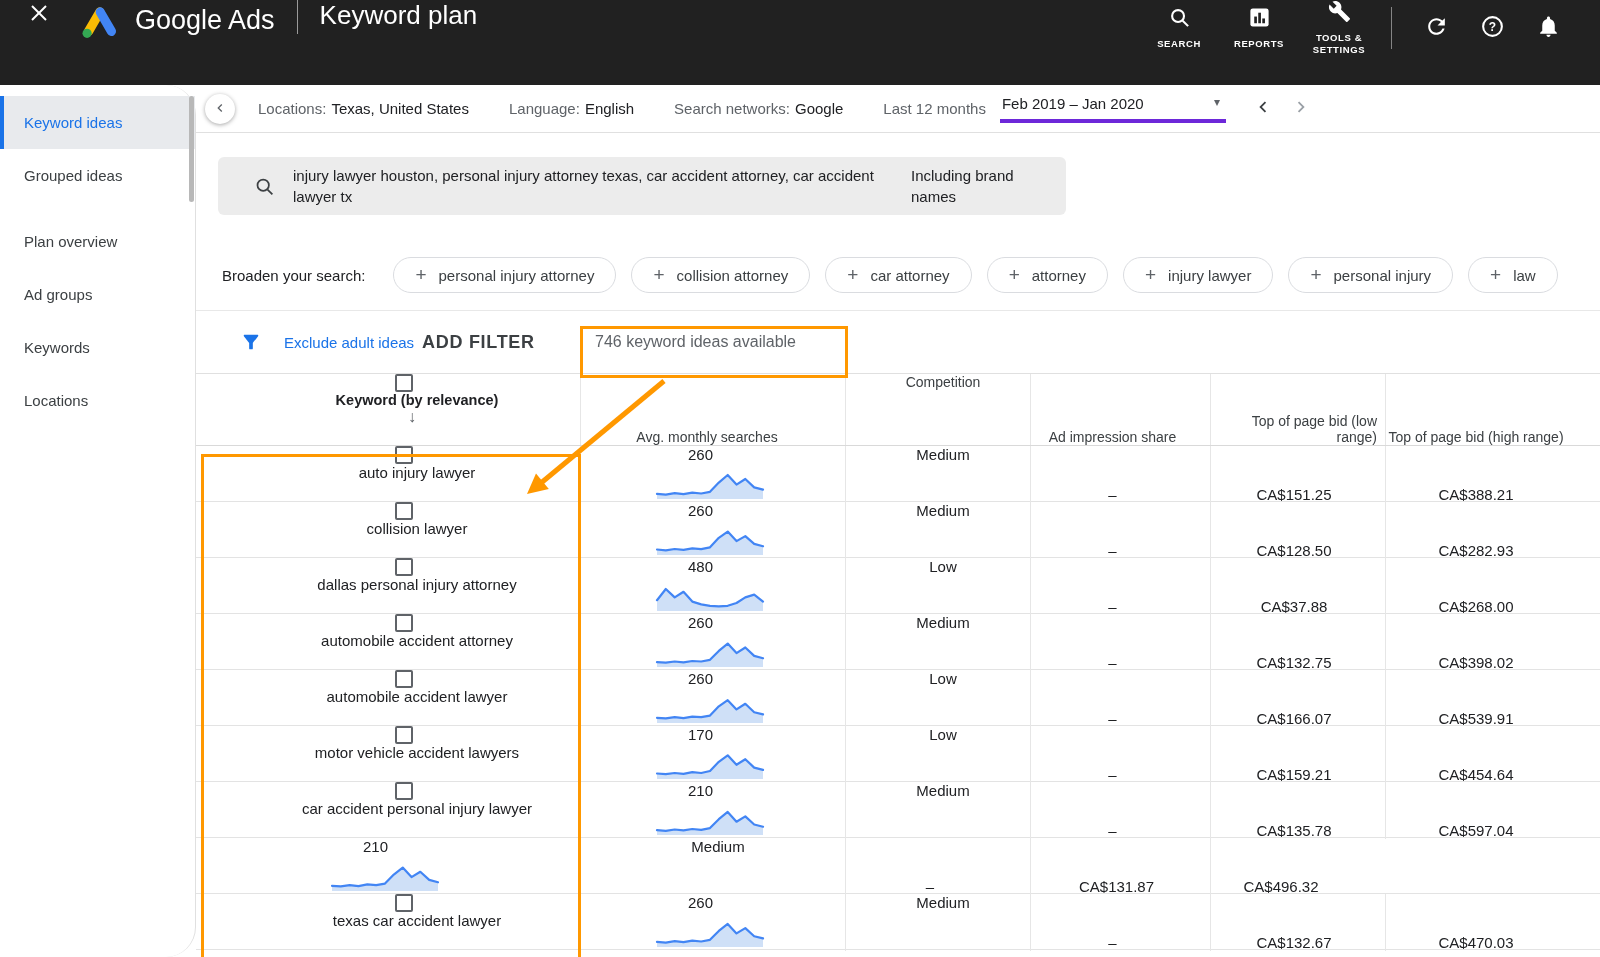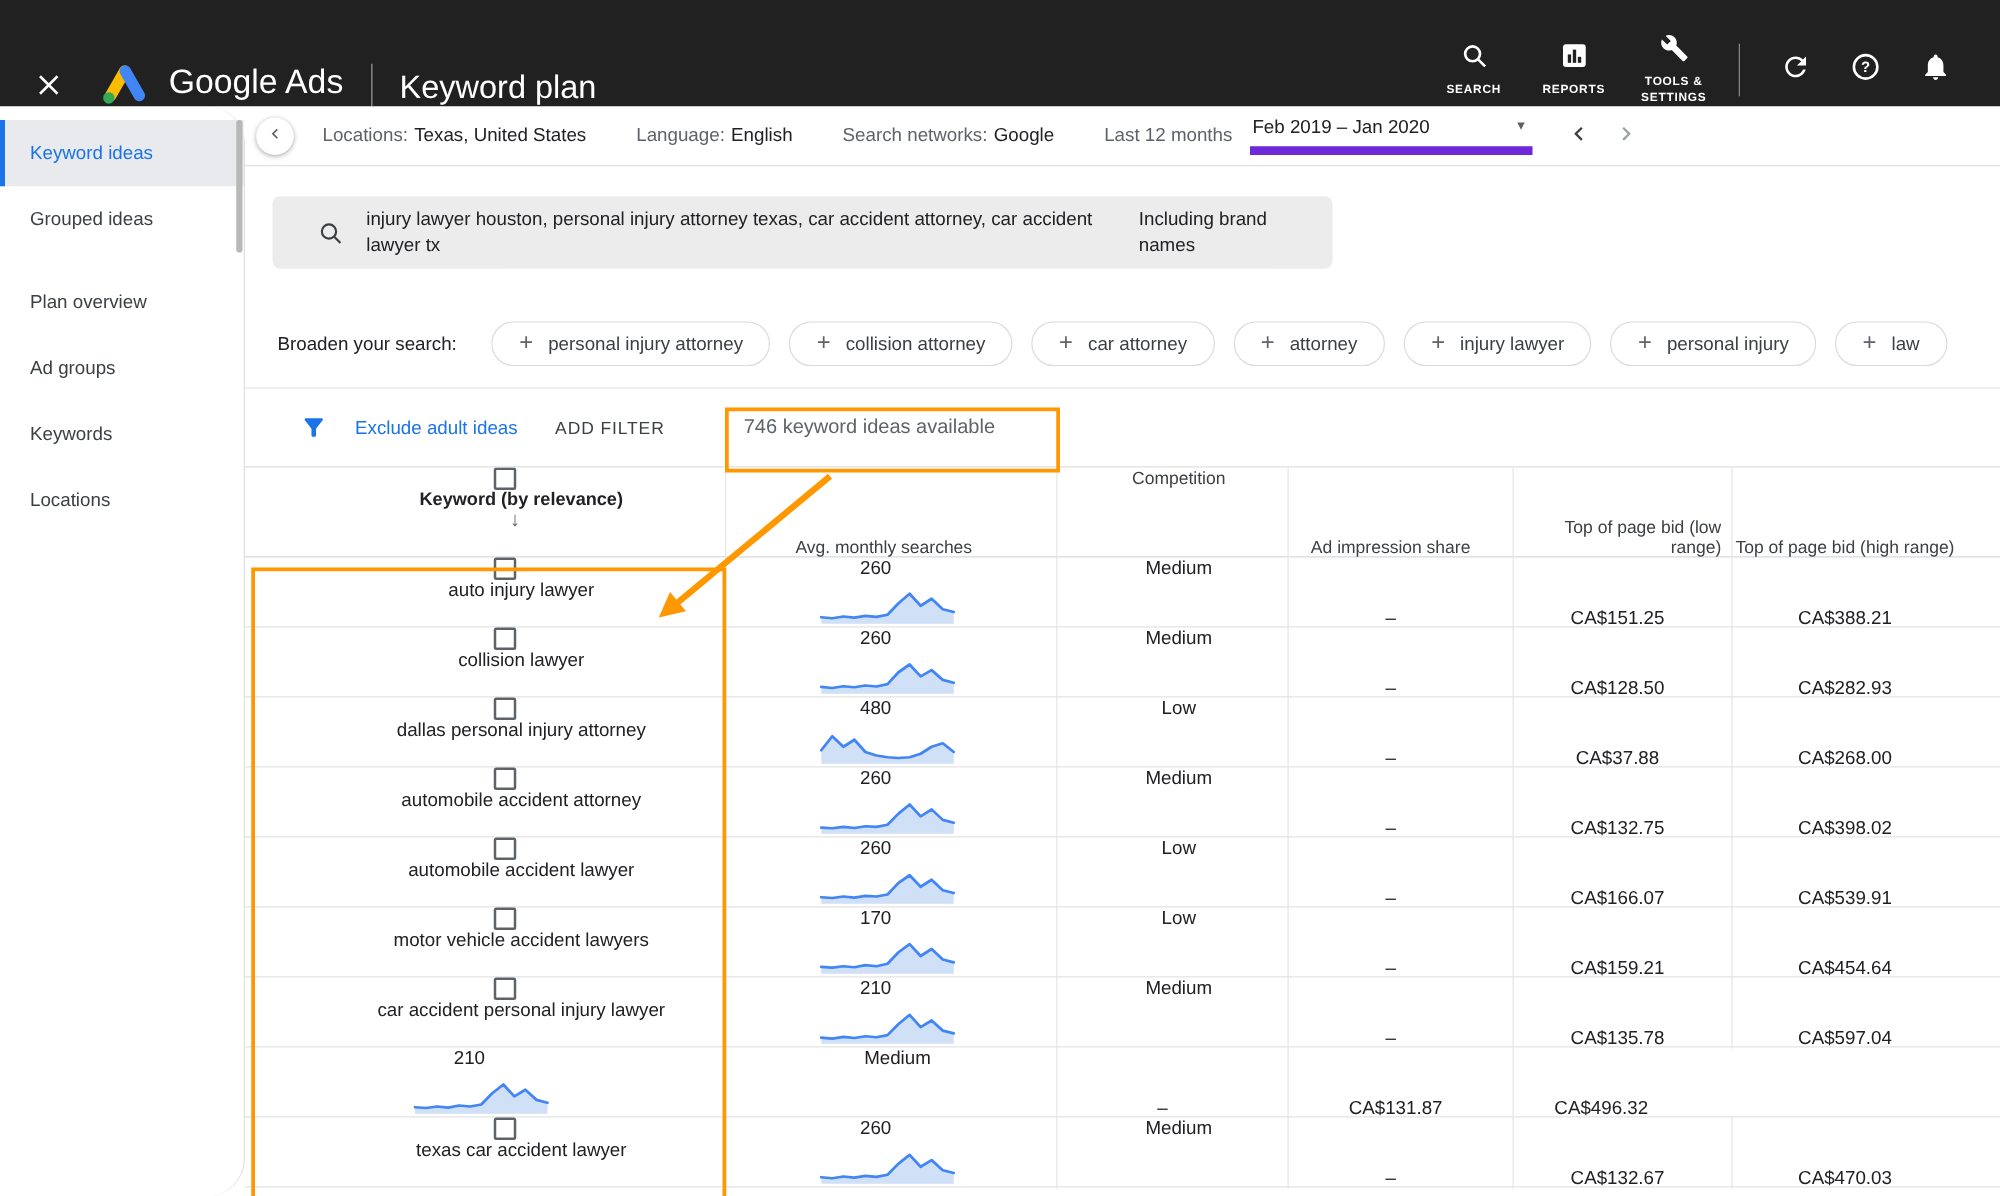--- a/index.html
+++ b/index.html
@@ -11,21 +11,21 @@
     --spark-fill: #cfe0f7;
   }
   html, body { width: 1600px; height: 957px; }
   body {
     font-family: "Liberation Sans", "DejaVu Sans", sans-serif;
     background: #fff; overflow: hidden; position: relative; color: #202124;
   }
 
   
   .topbar { position: absolute; top: 0; left: 0; width: 1600px; height: 85px;
-    background: var(--topbar-bg); display: flex; align-items: flex-end;
+    background: var(--topbar-bg); display: flex; align-items: flex-start;
     padding: 0 24px; color: #fff; z-index: 10; }
   .close-btn { width: 30px; height: 30px; display: flex; align-items: center; justify-content: center; }
   .close-btn svg { width: 24px; height: 24px; }
   .logo { margin-left: 26px; display: flex; align-items: center; }
   .brand { font-size: 27px; font-weight: 500; margin-left: 15px; white-space: nowrap; }
   .tb-divider { width: 1px; height: 34px; background: rgba(255,255,255,0.55); margin: 0 22px; }
   .page-title { font-size: 26px; font-weight: 400; white-space: nowrap; }
   .tb-right { margin-left: auto; display: flex; align-items: center; }
   .tb-action { width: 80px; display: flex; flex-direction: column; align-items: center; gap: 5px; }
   .tb-action svg { width: 23px; height: 23px; }
@@ -52,21 +52,21 @@
     align-items: center; position: relative; padding-left: 62px; font-size: 15px; white-space: nowrap; }
   .collapse-btn { position: absolute; left: 9px; top: 9px; width: 30px; height: 30px;
     border-radius: 50%; background: #fff; box-shadow: 0 1px 4px rgba(0,0,0,0.35);
     display: flex; align-items: center; justify-content: center; z-index: 7; }
   .setting { margin-right: 40px; }
   .s-label { color: #5f6368; }
   .s-value { color: #202124; margin-left: 5px; }
   .period { display: flex; align-items: center; }
   .period .s-label { margin-right: 14px; }
   .period-dd { display: flex; align-items: flex-start; justify-content: space-between; width: 226px;
-    border-bottom: 7px solid #6d28d9; padding: 0 6px 7px 2px; }
+    border-bottom: 4px solid #6d28d9; padding: 0 6px 7px 2px; }
   .caret { color: #5f6368; font-size: 12px; }
   .pager { display: flex; align-items: center; margin-left: 26px; gap: 16px; }
   .pager svg { width: 22px; height: 22px; }
 
   .search-section { height: 107px; padding: 24px 0 0 22px; }
   .search-box { width: 848px; height: 58px; background: #ececec; border-radius: 6px;
     display: flex; align-items: center; padding: 0 14px 0 36px; }
   .q-icon { flex: 0 0 auto; margin-right: 18px; display: flex; }
   .search-query { width: 612px; font-size: 15px; line-height: 21px; color: #202124; }
   .brand-note { margin-left: 6px; width: 140px; font-size: 15px; line-height: 21px; color: #202124; }
@@ -76,21 +76,21 @@
   .chips { display: flex; gap: 15px; margin-left: 28px; overflow: hidden; flex: 1; }
   .chip { flex: 0 0 auto; height: 36px; border: 1px solid #dadce0; border-radius: 18px;
     background: #fff; display: flex; align-items: center; padding: 0 21px; font-size: 15px; color: #3c4043; }
   .chip-plus { font-size: 19px; color: #5f6368; margin-right: 12px; }
 
   .filter-row { height: 64px; border-top: 1px solid #e8e8e8; border-bottom: 1px solid #e0e0e0;
     display: flex; align-items: center; position: relative; }
   .funnel { margin-left: 44px; display: flex; }
   .funnel path { fill: var(--accent-blue); }
   .exclude-link { margin-left: 22px; color: var(--accent-blue); font-size: 15px; }
-  .add-filter { margin-left: 30px; color: #3c4043; font-size: 14px; font-weight: 400; letter-spacing: 0.7px; }
+  .add-filter { margin-left: 8px; color: #3c4043; font-size: 18px; font-weight: 700; letter-spacing: 0.7px; }
   .count-text { position: absolute; left: 399px; top: 50%; transform: translateY(-50%);
     font-size: 16px; color: #5f6368; white-space: nowrap; }
 
   
   .thead, .trow { display: grid; grid-template-columns: 384px 265px 185px 180px 175px 215px; }
   .thead { height: 72px; border-bottom: 1px solid #d9d9d9; }
   .trow { height: 56px; border-bottom: 1px solid #e3e3e3; }
   .cell { display: flex; align-items: center; font-size: 15px; color: #202124; min-width: 0; flex-direction: column; }
   .thead > .cell + .cell, .trow > .cell + .cell { border-left: 1px solid #e6e6e6; }
   .thead .cell { font-size: 14px; color: #3c4043; font-weight: 500; }

